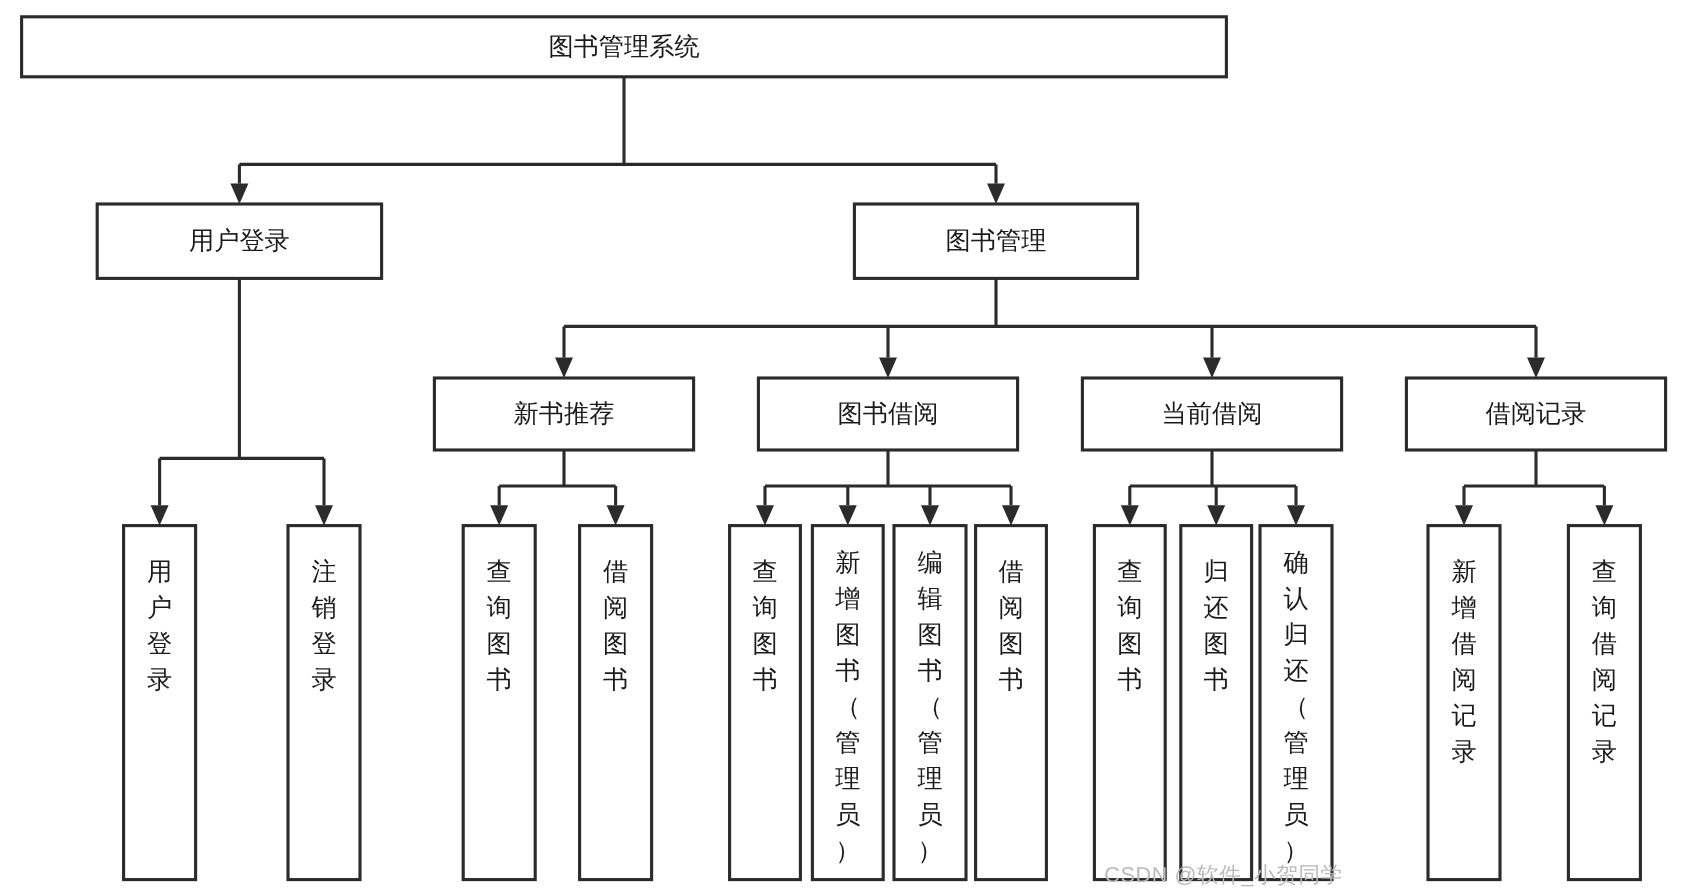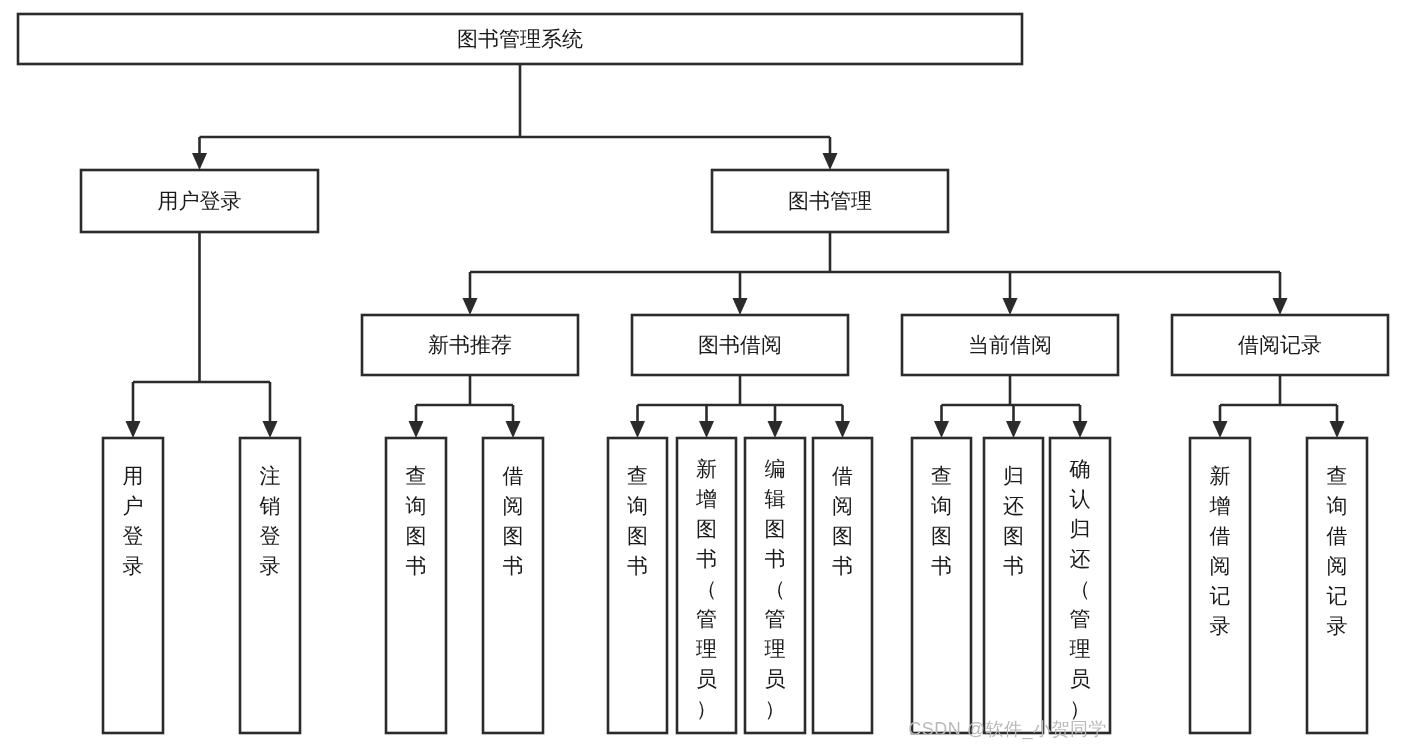--- a/index.html
+++ b/index.html
@@ -54,21 +54,21 @@
   .node-label-v {
     font-family: "Liberation Sans", "DejaVu Sans", sans-serif;
     font-size: 21px;
     fill: #1a1a1a;
     text-anchor: middle;
     dominant-baseline: middle;
     white-space: pre;
   }
   .watermark-text {
     position: absolute;
-    right: 20px;
+    right: 8px;
     bottom: 6px;
     font-family: "Liberation Sans", "DejaVu Sans", sans-serif;
     font-size: 18px;
     color: #b9b9b9;
     letter-spacing: 0.5px;
     user-select: none;
     pointer-events: none;
     white-space: nowrap;
   }
 </style>

